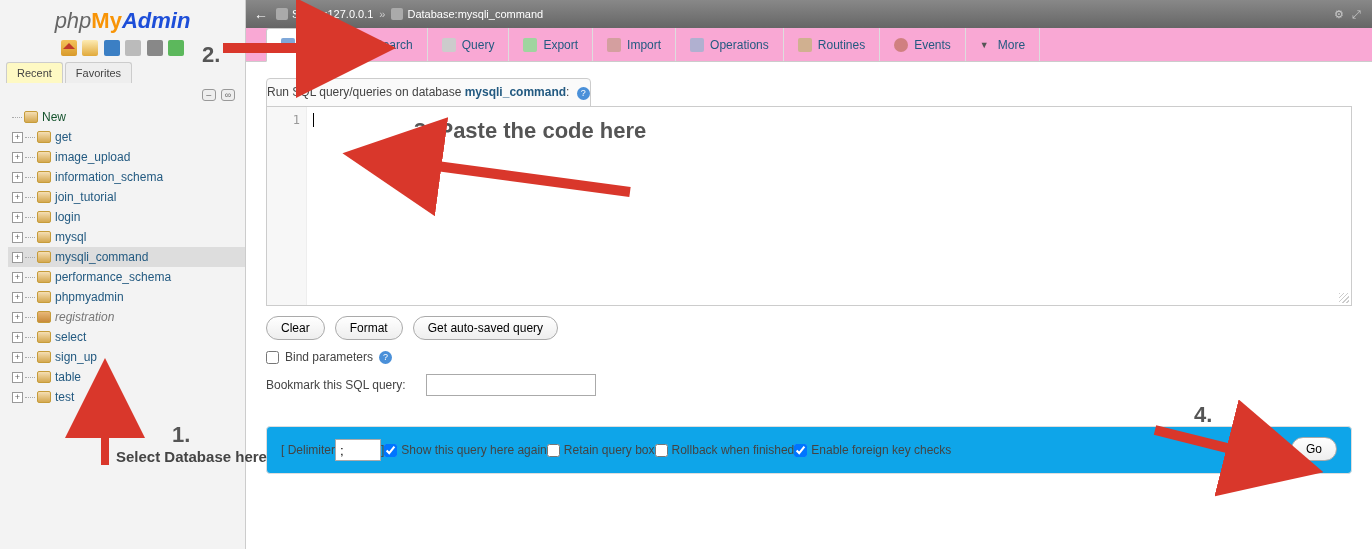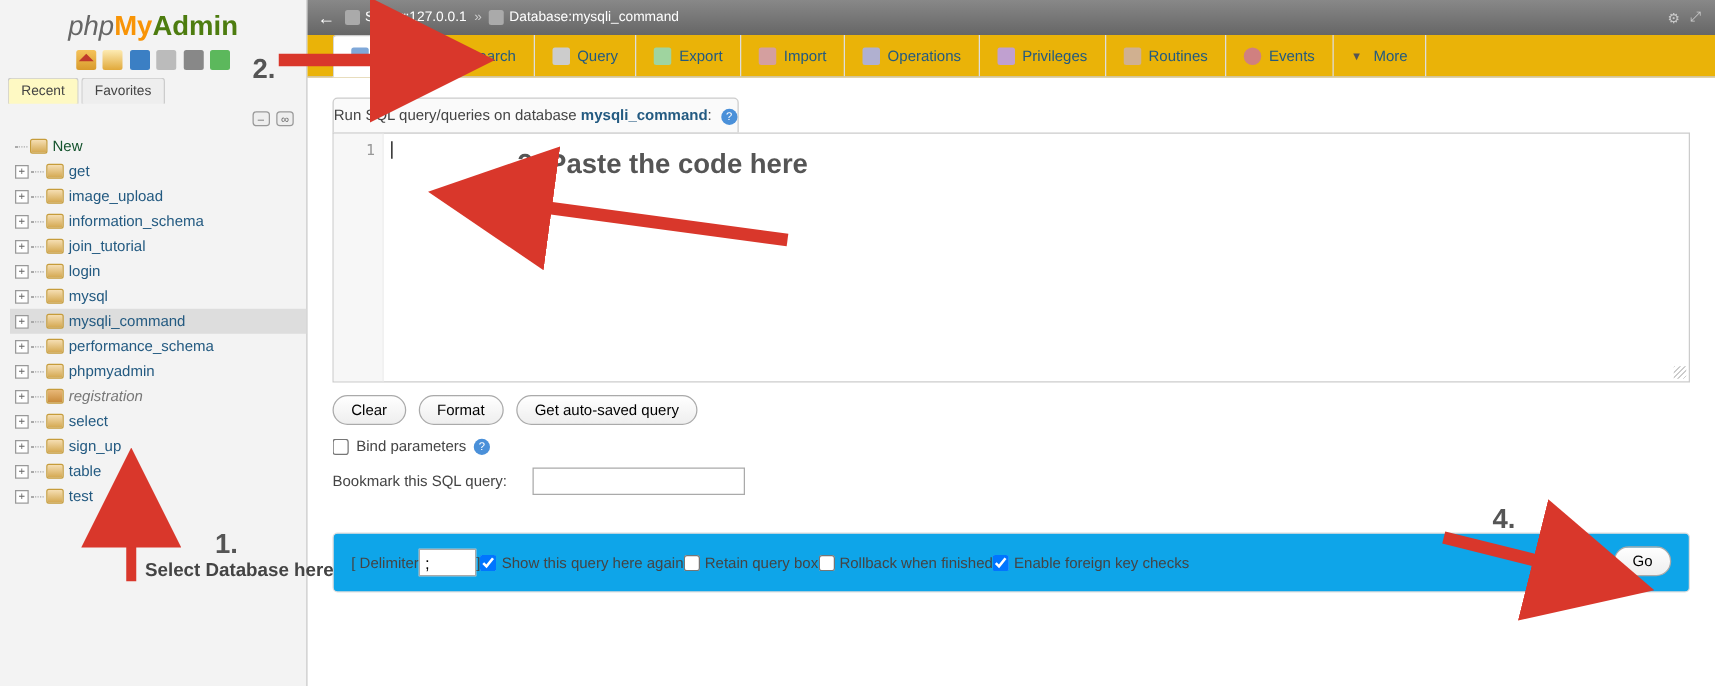--- a/index.html
+++ b/index.html
@@ -3,21 +3,21 @@
 <meta charset="utf-8">
 <style>
 * { box-sizing: border-box; margin: 0; padding: 0; }
 body { font-family: sans-serif; font-size: 12px; color: #444; background: #fff; width: 1372px; height: 549px; overflow: hidden; position: relative; }
 
 
 .sidebar { position: absolute; left: 0; top: 0; width: 246px; height: 549px; background: #f3f3f3; border-right: 1px solid #ccc; }
 .logo { text-align: center; padding: 8px 0 4px; font-family: sans-serif; font-size: 22px; font-weight: bold; }
 .logo .p1 { color: #666; font-style: italic; font-weight: normal; }
 .logo .p2 { color: #f89406; }
-.logo .p3 { color: #4d7c0f; }
+.logo .p3 { color: #1d4ed8; font-style: italic; }
 .iconrow { text-align: center; padding: 2px 0 6px; }
 .iconrow span { display: inline-block; width: 16px; height: 16px; margin: 0 1px; vertical-align: middle; border-radius: 2px; }
 .ic-home { background: linear-gradient(#f5c35b,#d89a2b); position: relative; }
 .ic-home::before { content:""; position:absolute; left:2px; top:-3px; border:6px solid transparent; border-bottom-color:#c0392b; }
 .ic-db { background: linear-gradient(#fdebb3,#e1a93a); border-radius:3px; }
 .ic-sql { background: #3b7fc4; }
 .ic-status { background: #bbb; border-radius:50%; }
 .ic-gear { background: #888; border-radius:50%; }
 .ic-reload { background: #5cb85c; border-radius:50%; }
 
@@ -42,21 +42,21 @@
 
 
 .main { position: absolute; left: 246px; top: 0; right: 0; height: 549px; }
 .breadcrumb { height: 28px; background: linear-gradient(#888,#666); color: #fff; font-size: 11px; display: flex; align-items: center; padding: 0 8px; }
 .breadcrumb .arrow-back { margin-right: 8px; font-size: 14px; }
 .breadcrumb .bic { display:inline-block; width:12px; height:12px; background:#aaa; margin:0 4px 0 0; border-radius:2px; }
 .breadcrumb .sep { margin: 0 6px; color: #ccc; }
 .breadcrumb .gear-right { margin-left: auto; display:flex; gap:6px; }
 .breadcrumb .gear-right span { width:12px; height:12px; display:inline-block; opacity:0.6; }
 
-.tabs { height: 34px; background: #eab308; border-bottom: 1px solid #ccc; display: flex; padding-left: 20px; }
+.tabs { height: 34px; background: #f9a8d4; border-bottom: 1px solid #ccc; display: flex; padding-left: 20px; }
 .tab { display: flex; align-items: center; padding: 0 14px; border-right: 1px solid #ddd; color: #235a81; font-size: 12px; gap: 6px; }
 .tab.active { background: #fff; border-bottom: 1px solid #fff; margin-bottom: -1px; font-weight: bold; border-top:1px solid #ccc; border-left:1px solid #ccc; border-right:1px solid #ccc; border-radius:3px 3px 0 0; }
 .tab .tico { width:14px; height:14px; display:inline-block; border-radius:2px; }
 .tico.sql { background:#7fa8d9; }
 .tico.search { background:#f0c674; border-radius:50%; }
 .tico.query { background:#ccc; }
 .tico.export { background:#9fd49f; }
 .tico.import { background:#d49f9f; }
 .tico.ops { background:#b0b0d0; }
 .tico.priv { background:#c0a0d0; }
@@ -251,24 +251,20 @@
         <span class="tico export"></span>
         <span>Export</span>
       </div>
     <div class="tab">
         <span class="tico import"></span>
         <span>Import</span>
       </div>
     <div class="tab">
         <span class="tico ops"></span>
         <span>Operations</span>
-      </div>
-    <div class="tab">
-        <span class="tico priv"></span>
-        <span>Privileges</span>
       </div>
     <div class="tab">
         <span class="tico rout"></span>
         <span>Routines</span>
       </div>
     <div class="tab">
         <span class="tico events"></span>
         <span>Events</span>
       </div>
     <div class="tab">

